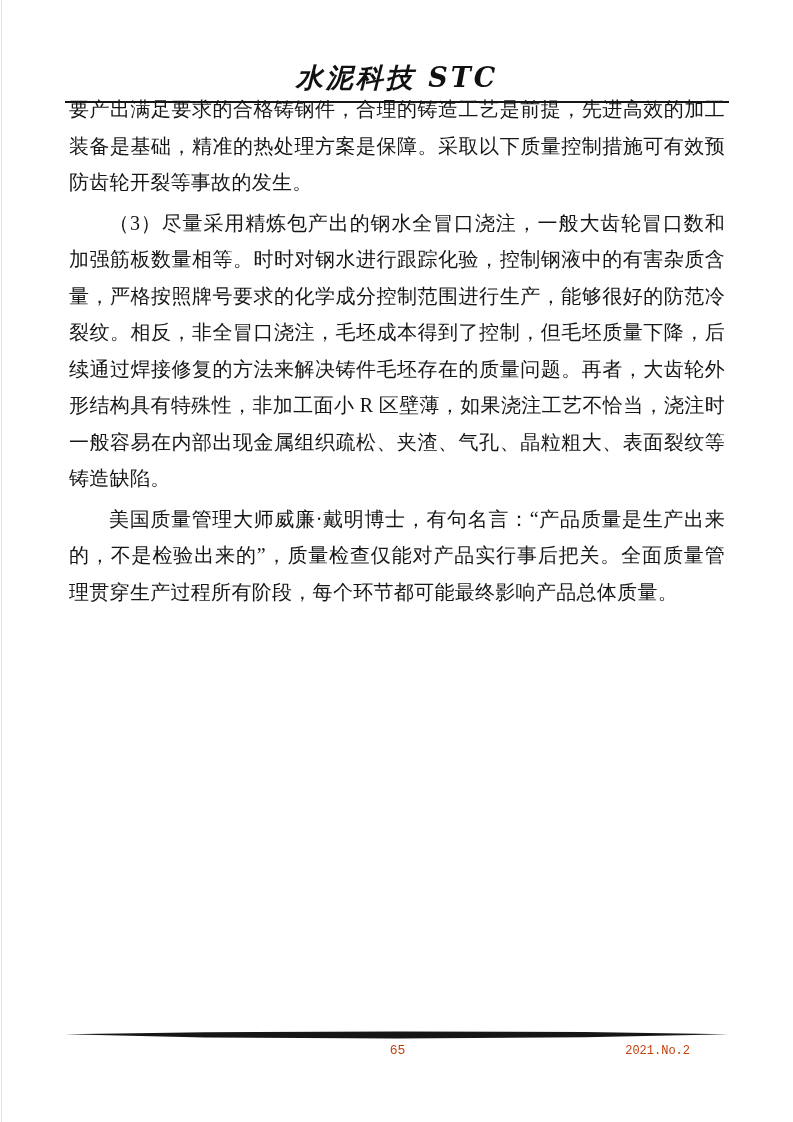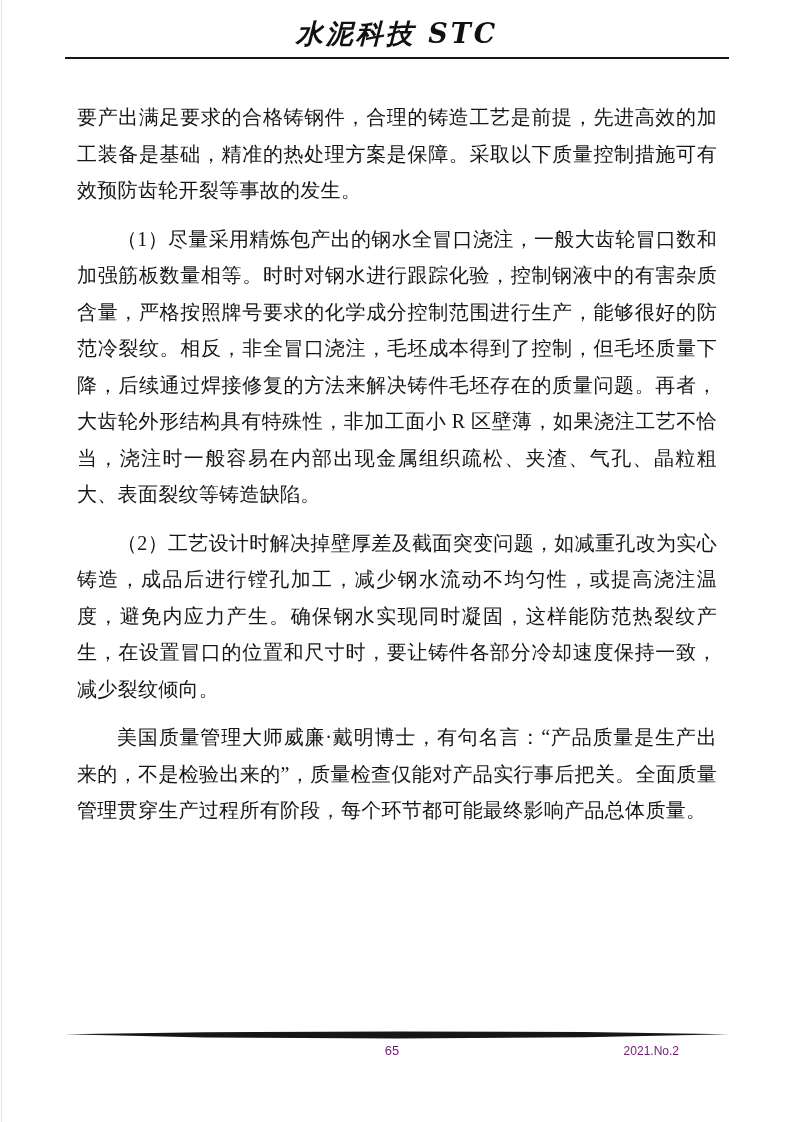--- a/index.html
+++ b/index.html
@@ -26,21 +26,21 @@
     background: #e3e3e3;
   }
 
   .journal-header {
     position: absolute;
     top: 0;
     left: 65px;
     right: 64px;
   }
   .journal-title {
-    padding-top: 17px;
+    padding-top: 61px;
     text-align: center;
     font-size: 27px;
     line-height: 33px;
     font-weight: bold;
     font-style: italic;
     letter-spacing: 3px;
     color: #111;
     font-family: "DejaVu Serif", serif;
   }
   .header-rule {
@@ -54,42 +54,42 @@
     top: 87px;
     left: 65px;
     right: 64px;
     font-size: 20px;
     line-height: 36.5px;
     text-align: justify;
     text-justify: inter-ideograph;
     letter-spacing: 0.3px;
   }
   .article-body p {
-    margin: 12px;
+    margin: 4px;
     padding: 0;
   }
   .article-body p.indent {
     text-indent: 2em;
   }
 
   .footer-rule {
     position: absolute;
     left: 65px;
     top: 1031px;
     width: 664px;
     height: 8px;
   }
   .footer-row {
     position: absolute;
     left: 65px;
-    right: 74px;
+    right: 63px;
     top: 1041px;
     height: 20px;
-    font-family: Liberation Sans, sans-serif;
-    color: #701a75;
+    font-family: Liberation Mono, monospace;
+    color: #c2410c;
   }
   .page-number {
     position: absolute;
     left: 0; right: 0;
     text-align: center;
     font-size: 13px;
     line-height: 20px;
   }
   .issue-number {
     position: absolute;
@@ -103,22 +103,21 @@
 
 <div class="page">
 
   <div class="journal-header">
     <div class="journal-title">水泥科技 STC</div>
     <div class="header-rule"></div>
   </div>
 
   <div class="article-body">
     <p class="no-indent">要产出满足要求的合格铸钢件，合理的铸造工艺是前提，先进高效的加工装备是基础，精准的热处理方案是保障。采取以下质量控制措施可有效预防齿轮开裂等事故的发生。</p>
-    <p class="indent">（1）尽量采用精炼包产出的钢水全冒口浇注，一般大齿轮冒口数和加强筋板数量相等。时时对钢水进行跟踪化验，控制钢液中的有害杂质含量，严格按照牌号要求的化学成分控制范围进行生产，能够很好的防范冷裂纹。相反，非全冒口浇注，毛坯成本得到了控制，但毛坯质量下降，后续通过焊接修复的方法来解决铸件毛坯存在的质量问题。再者，大齿轮外形结构具有特殊性，非加工面小 R 区壁薄，如果浇注工艺不恰当，浇注时一般容易在内部出现金属组织疏松、夹渣、气孔、晶粒粗大、表面裂纹等铸造缺陷。</p>
-    <p class="indent">（2）工艺设计时解决掉壁厚差及截面突变问题，如减重孔改为实心铸造，成品后进行镗孔加工，减少钢水流动不均匀性，或提高浇注温度，避免内应力产生。确保钢水实现同时凝固，这样能防范热裂纹产生，在设置冒口的位置和尺寸时，要让铸件各部分冷却速度保持一致，减少裂纹倾向。</p>
+    <p class="indent">（3）尽量采用精炼包产出的钢水全冒口浇注，一般大齿轮冒口数和加强筋板数量相等。时时对钢水进行跟踪化验，控制钢液中的有害杂质含量，严格按照牌号要求的化学成分控制范围进行生产，能够很好的防范冷裂纹。相反，非全冒口浇注，毛坯成本得到了控制，但毛坯质量下降，后续通过焊接修复的方法来解决铸件毛坯存在的质量问题。再者，大齿轮外形结构具有特殊性，非加工面小 R 区壁薄，如果浇注工艺不恰当，浇注时一般容易在内部出现金属组织疏松、夹渣、气孔、晶粒粗大、表面裂纹等铸造缺陷。</p>
     <p class="indent">美国质量管理大师威廉·戴明博士，有句名言：“产品质量是生产出来的，不是检验出来的”，质量检查仅能对产品实行事后把关。全面质量管理贯穿生产过程所有阶段，每个环节都可能最终影响产品总体质量。</p>
   </div>
 
   <svg class="footer-rule" viewBox="0 0 664 8" preserveAspectRatio="none" aria-hidden="true">
     <polygon points="0,3.2 140,1.2 332,0.6 520,1.0 664,3.2 520,6.2 332,7.4 140,6.6" fill="#161616"></polygon>
   </svg>
 
   <div class="footer-row">
     <span class="page-number">65</span>
     <span class="issue-number">2021.No.2</span>

